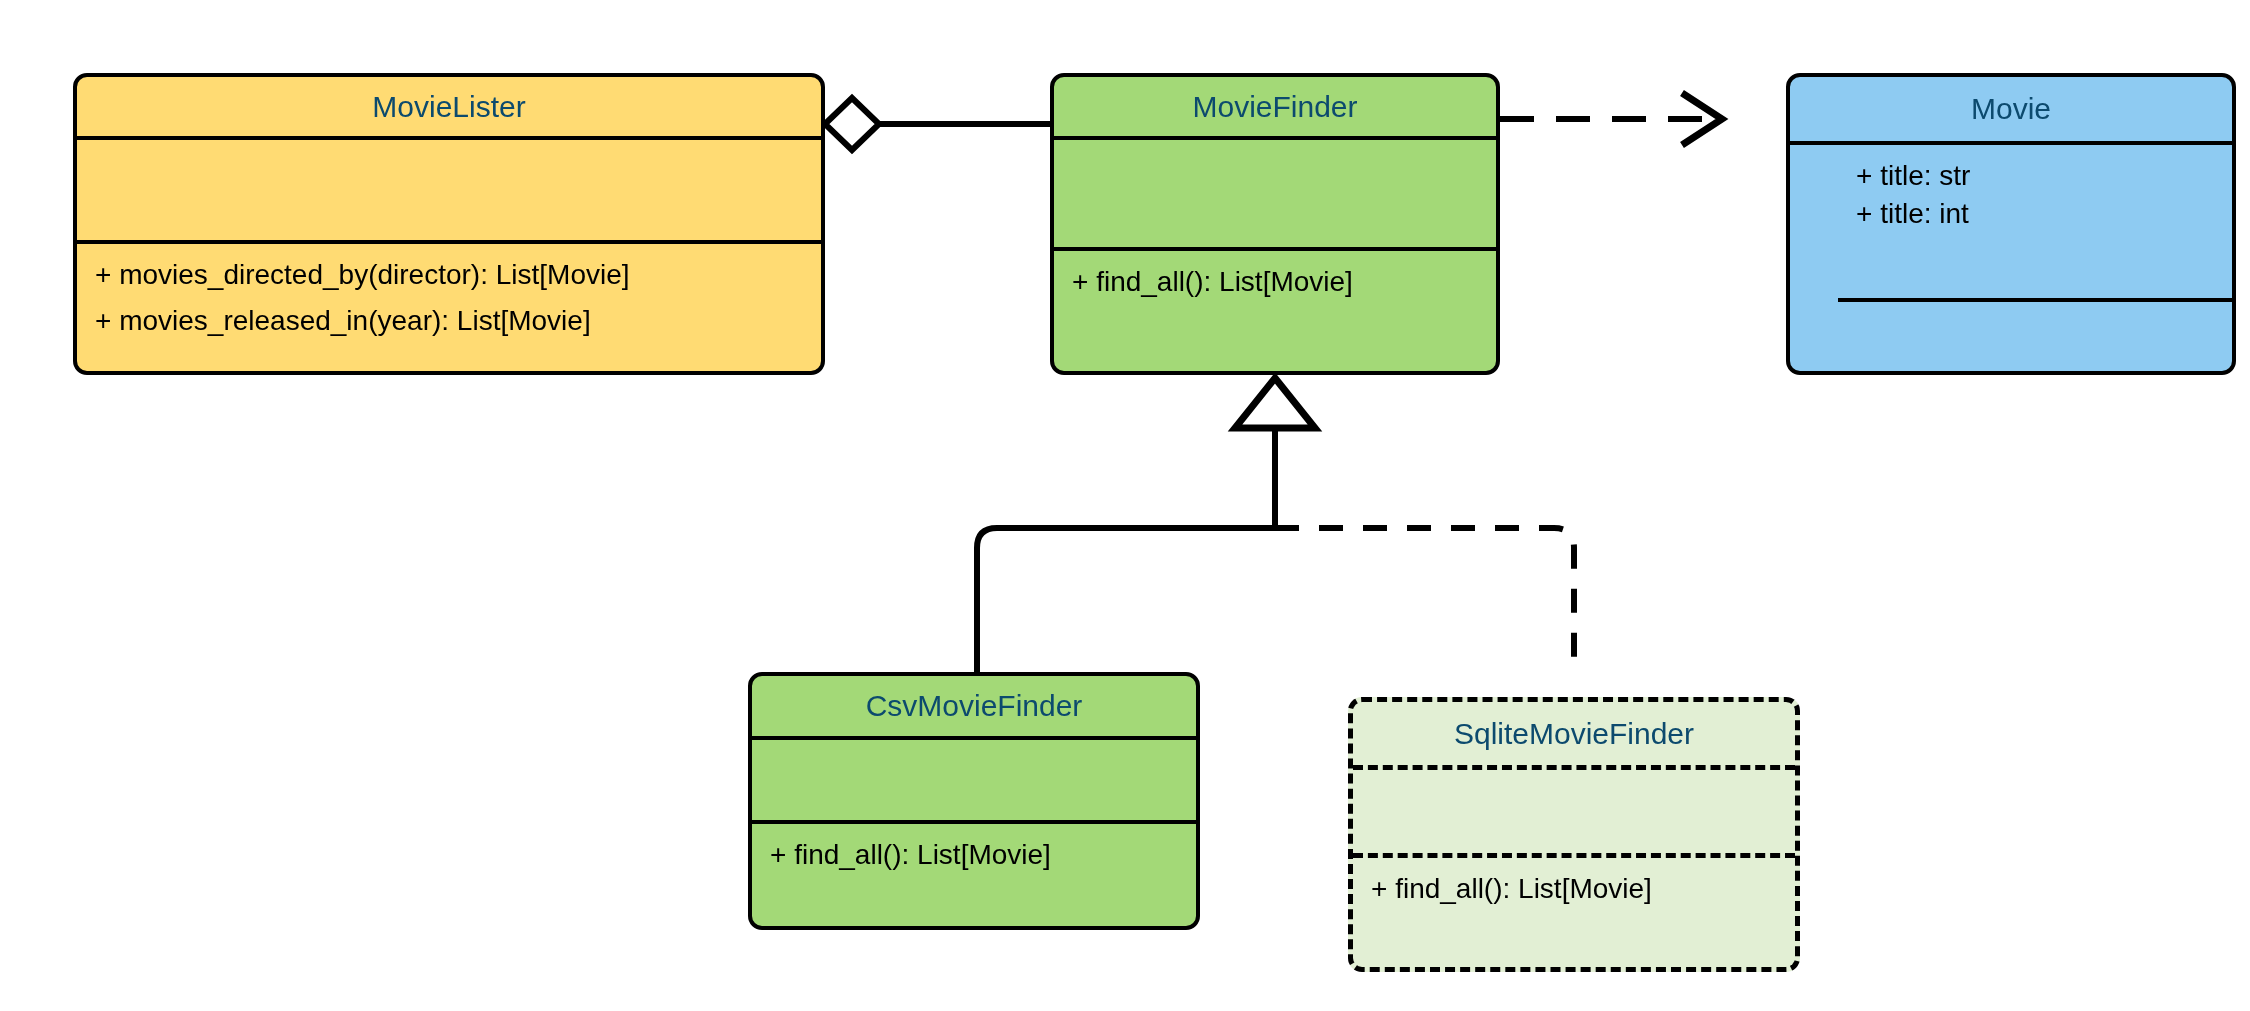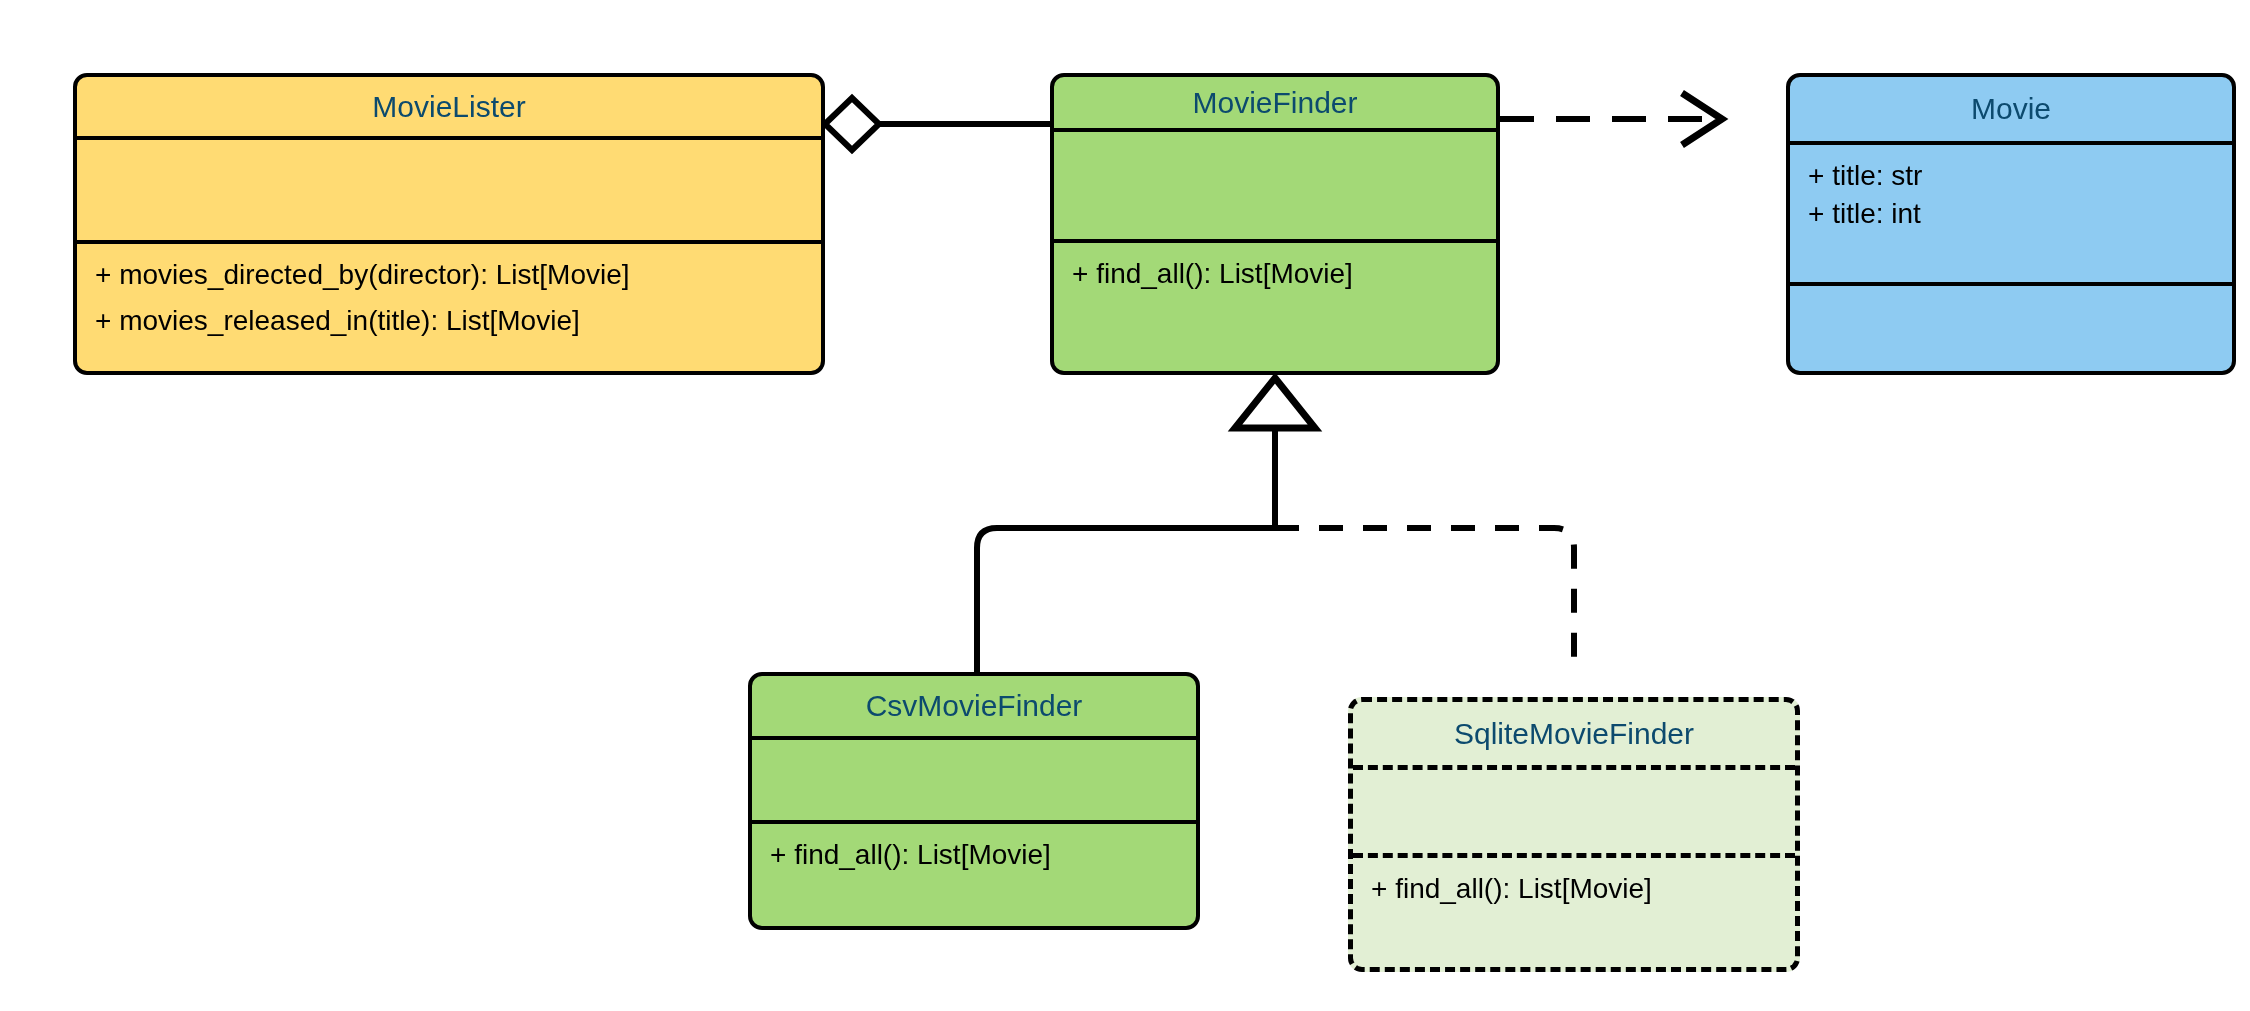--- a/index.html
+++ b/index.html
@@ -77,26 +77,26 @@
     color: #000000;
     white-space: nowrap;
   }
 
   
   #class-movielister   { left: 73px;   top: 73px;  width: 752px; height: 302px; background: #FFDB73; }
   #class-movielister   > .cls-name  { height: 63px; }
   #class-movielister   > .cls-attrs { height: 104px; }
 
   #class-moviefinder   { left: 1050px; top: 73px;  width: 450px; height: 302px; background: #A3D977; }
-  #class-moviefinder   > .cls-name  { height: 55px; }
+  #class-moviefinder   > .cls-name  { height: 63px; }
   #class-moviefinder   > .cls-attrs { height: 111px; }
 
   #class-movie         { left: 1786px; top: 73px;  width: 450px; height: 302px; background: #8ECBF2; }
   #class-movie         > .cls-name  { height: 68px; }
-  #class-movie         > .cls-attrs { height: 141px; }
+  #class-movie         > .cls-attrs { height: 157px; margin-left: 48px; }
 
   #class-csvmoviefinder { left: 748px;  top: 672px; width: 452px; height: 258px; background: #A3D977; }
   #class-csvmoviefinder > .cls-name  { height: 64px; }
   #class-csvmoviefinder > .cls-attrs { height: 84px; }
 
   #class-sqlitemoviefinder { left: 1348px; top: 697px; width: 452px; height: 275px; background: #E2EFD4; }
   #class-sqlitemoviefinder > .cls-name  { height: 68px; }
   #class-sqlitemoviefinder > .cls-attrs { height: 88px; }
 </style>
 </head>
@@ -124,21 +124,21 @@
     <path d="M 1275 528 L 997 528 Q 977 528 977 548 L 977 672" fill="none" stroke="#000000" stroke-width="6" stroke-linecap="butt"></path>
 
     <path d="M 1275 528 L 1554 528 Q 1574 528 1574 548 L 1574 665" fill="none" stroke="#000000" stroke-width="6" stroke-linecap="butt" stroke-dasharray="24 20"></path>
   </svg>
 
   <div class="uml-class" id="class-movielister">
     <div class="cls-name">MovieLister</div>
     <div class="cls-attrs"></div>
     <div class="cls-ops">
       <div class="member">+ movies_directed_by(director): List[Movie]</div>
-      <div class="member">+ movies_released_in(title): List[Movie]</div>
+      <div class="member">+ movies_released_in(year): List[Movie]</div>
     </div>
   </div>
 
   <div class="uml-class" id="class-moviefinder">
     <div class="cls-name">MovieFinder</div>
     <div class="cls-attrs"></div>
     <div class="cls-ops">
       <div class="member">+ find_all(): List[Movie]</div>
     </div>
   </div>

